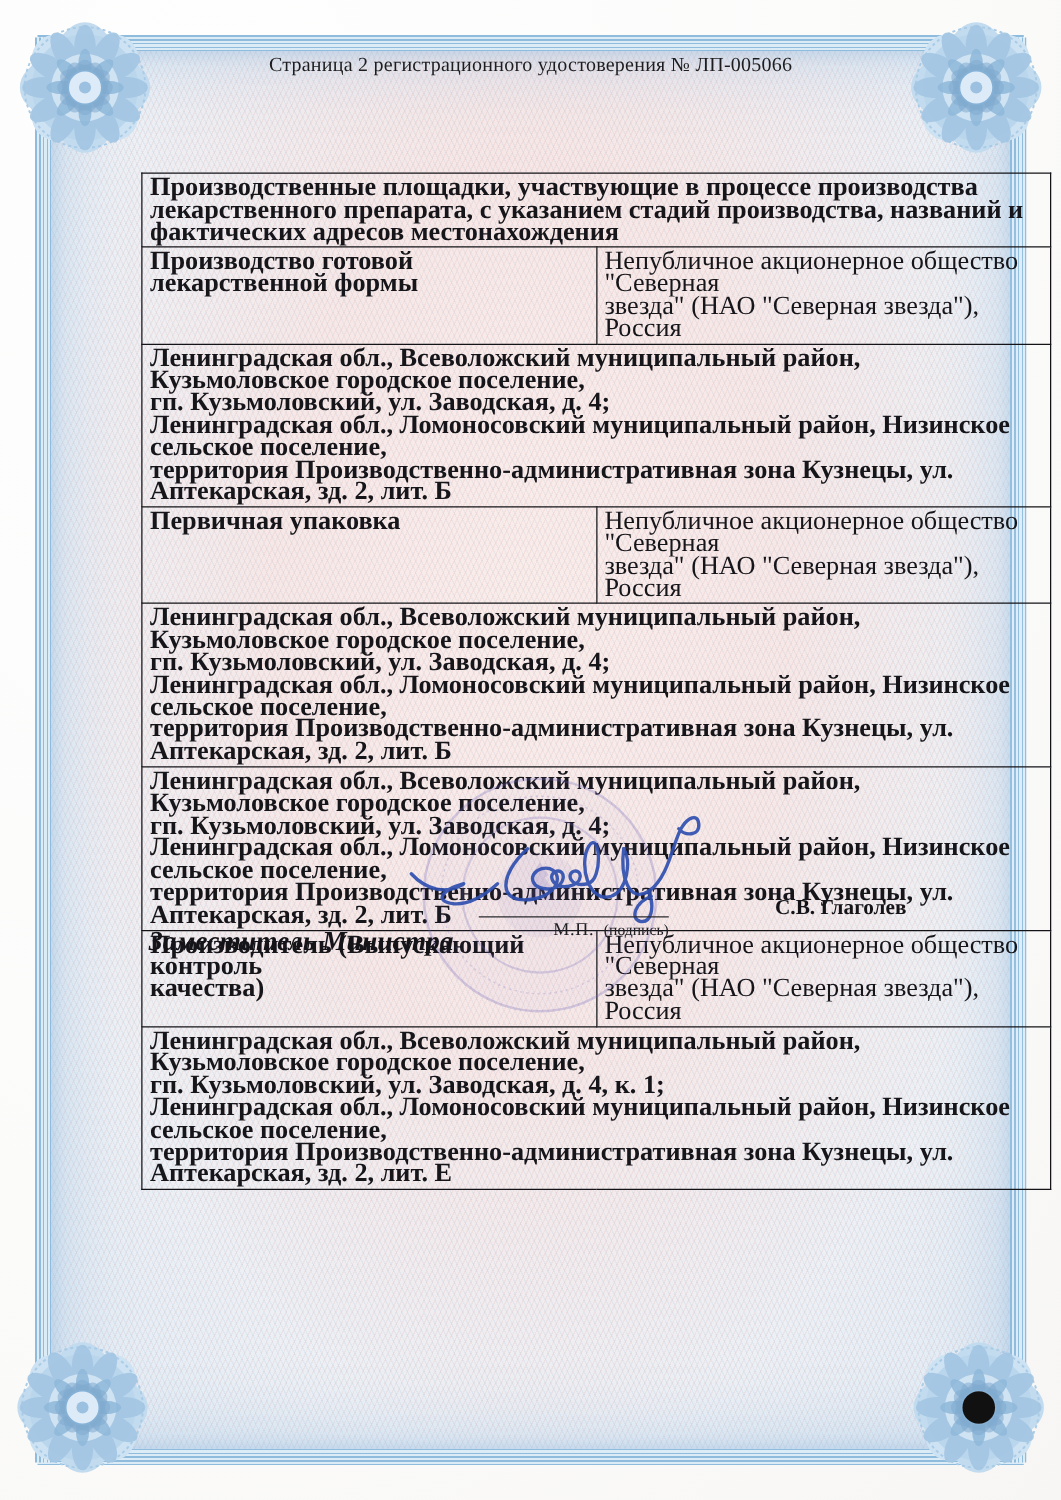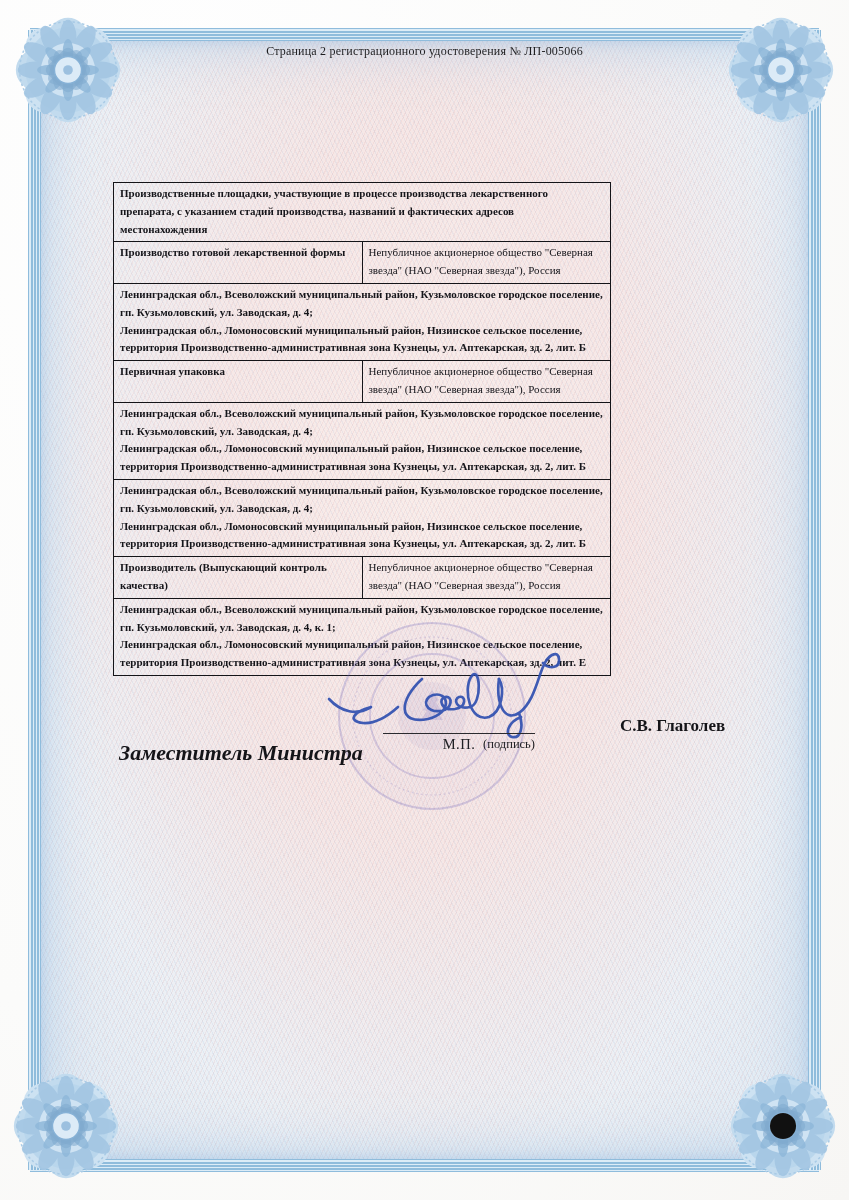--- a/index.html
+++ b/index.html
@@ -30,28 +30,28 @@
   }
   .rosette{position:absolute;width:116px;height:116px;}
   .r-tl{left:10px;top:12px;}
   .r-tr{left:723px;top:12px;}
   .r-bl{left:8px;top:1068px;}
   .r-br{left:725px;top:1068px;}
 
   
   .doc-header{
     position:absolute;left:0;right:0;top:44px;
-    text-align:center;font-size:12px;color:#1d1d1f;letter-spacing:.2px;
+    text-align:center;font-size:16px;color:#1d1d1f;letter-spacing:.2px;
   }
 
   
   table.sites{
-    position:absolute;left:113px;top:138px;width:498px;
+    position:absolute;left:113px;top:138px;width:728px;
     border-collapse:collapse;table-layout:fixed;
-    font-size:11px;color:#15151a;margin-top:44px;
+    font-size:21px;color:#15151a;
   }
   table.sites td{
     border:1.6px solid #141418;
     padding:2px 6px 3px 6px;
     line-height:17.8px;
     vertical-align:top;
     white-space:pre-line;
     background:rgba(255,255,255,0.06);
   }
   td.caption{font-weight:bold;}

